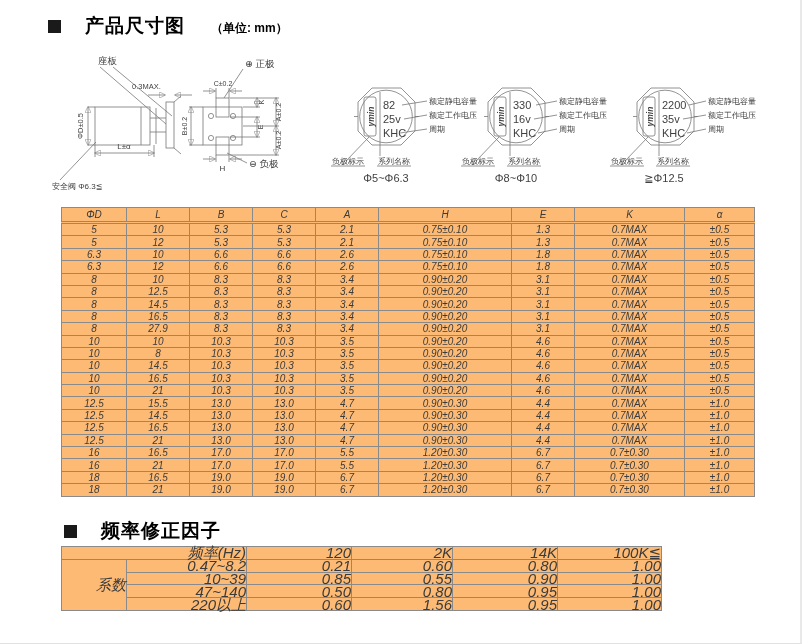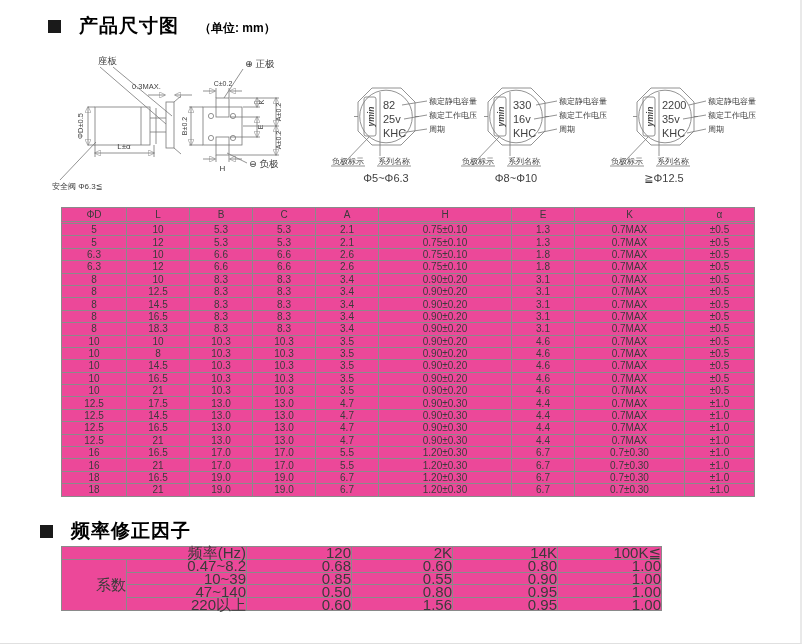--- a/index.html
+++ b/index.html
@@ -1,26 +1,26 @@
 <!DOCTYPE html>
 <html><head>
 <meta charset="utf-8">
 <style>
   html,body{margin:0;padding:0;}
   body{width:802px;height:644px;background:#fff;font-family:"Liberation Sans","DejaVu Sans",sans-serif;color:#333;}
   .page{position:relative;width:802px;height:644px;background:#fff;overflow:hidden;
         border-right:2px solid #e9e9e9;border-bottom:1px solid #e0e0e0;box-sizing:border-box;}
-  .sec-title{position:absolute;display:flex;align-items:center;gap:18px;color:#000;}
+  .sec-title{position:absolute;display:flex;align-items:center;gap:24px;color:#000;}
   .bullet{width:13px;height:13px;background:#1a1a1a;flex:0 0 auto;}
   .sec-title .t{font-size:19px;font-weight:bold;letter-spacing:1px;}
   .sec-title .u{font-size:12px;font-weight:bold;margin-left:2px;margin-top:4px;}
   svg{position:absolute;overflow:visible;}
   svg text{font-family:"Liberation Sans","DejaVu Sans",sans-serif;fill:#3f3f3f;}
   svg line,svg path,svg rect,svg circle,svg polyline{stroke:#777;stroke-width:0.8;fill:none;}
-  table{border-collapse:collapse;table-layout:fixed;position:absolute;background:#ec4899;}
+  table{border-collapse:collapse;table-layout:fixed;position:absolute;background:#fdba74;font-style:italic;}
   .dim{left:61px;top:207px;width:693px;border:1.5px solid #6e6e6e;}
   .dim th,.dim td{border:1px solid #8a8a8a;font-size:10px;font-weight:normal;color:#3b3b3b;
         text-align:center;padding:0;height:11.4px;line-height:11px;overflow:hidden;}
   .dim thead th{height:13px;border-bottom:3px double #8a8a8a;}
   .freq{left:61px;top:546px;width:600px;border:1.5px solid #6e6e6e;}
   .freq td{border:1px solid #8a8a8a;font-size:15px;color:#3b3b3b;text-align:right;
         padding:0;height:11.8px;line-height:11px;}
 </style>
 </head>
 <body>
@@ -296,21 +296,21 @@
           <td>8.3</td>
           <td>8.3</td>
           <td>3.4</td>
           <td>0.90±0.20</td>
           <td>3.1</td>
           <td>0.7MAX</td>
           <td>±0.5</td>
         </tr>
         <tr>
           <td>8</td>
-          <td>18.3</td>
+          <td>27.9</td>
           <td>8.3</td>
           <td>8.3</td>
           <td>3.4</td>
           <td>0.90±0.20</td>
           <td>3.1</td>
           <td>0.7MAX</td>
           <td>±0.5</td>
         </tr>
         <tr>
           <td>10</td>
@@ -362,21 +362,21 @@
           <td>10.3</td>
           <td>10.3</td>
           <td>3.5</td>
           <td>0.90±0.20</td>
           <td>4.6</td>
           <td>0.7MAX</td>
           <td>±0.5</td>
         </tr>
         <tr>
           <td>12.5</td>
-          <td>17.5</td>
+          <td>15.5</td>
           <td>13.0</td>
           <td>13.0</td>
           <td>4.7</td>
           <td>0.90±0.30</td>
           <td>4.4</td>
           <td>0.7MAX</td>
           <td>±1.0</td>
         </tr>
         <tr>
           <td>12.5</td>
@@ -451,21 +451,21 @@
           <td>19.0</td>
           <td>6.7</td>
           <td>1.20±0.30</td>
           <td>6.7</td>
           <td>0.7±0.30</td>
           <td>±1.0</td>
         </tr>
       </tbody>
   </table>
 
-  <div class="sec-title" style="left:32px;top:518px;padding-left:8px;">
+  <div class="sec-title" style="left:56px;top:518px;padding-left:8px;">
     <span class="bullet"></span>
     <span class="t">频率修正因子</span>
   </div>
 
   <table class="freq">
     <colgroup>
       <col style="width:65px">
         <col style="width:120px">
         <col style="width:105px">
       <col style="width:101px">
@@ -478,21 +478,21 @@
         <td>120</td>
         <td>2K</td>
         <td>14K</td>
         <td>100K≦</td>
       </tr>
     </thead>
     <tbody>
         <tr>
           <td rowspan="4">系数</td>
           <td>0.47~8.2</td>
-          <td>0.68</td>
+          <td>0.21</td>
           <td>0.60</td>
           <td>0.80</td>
           <td>1.00</td>
         </tr>
         <tr>
           <td>10~39</td>
           <td>0.85</td>
           <td>0.55</td>
           <td>0.90</td>
           <td>1.00</td>

